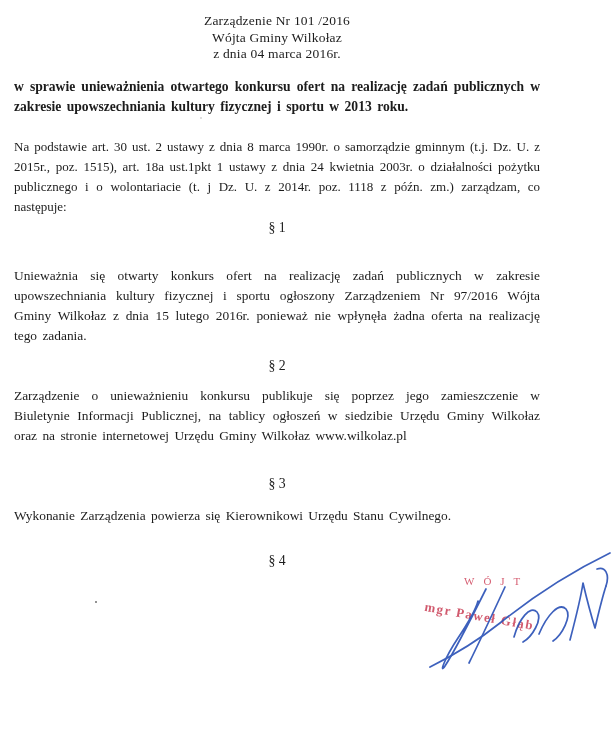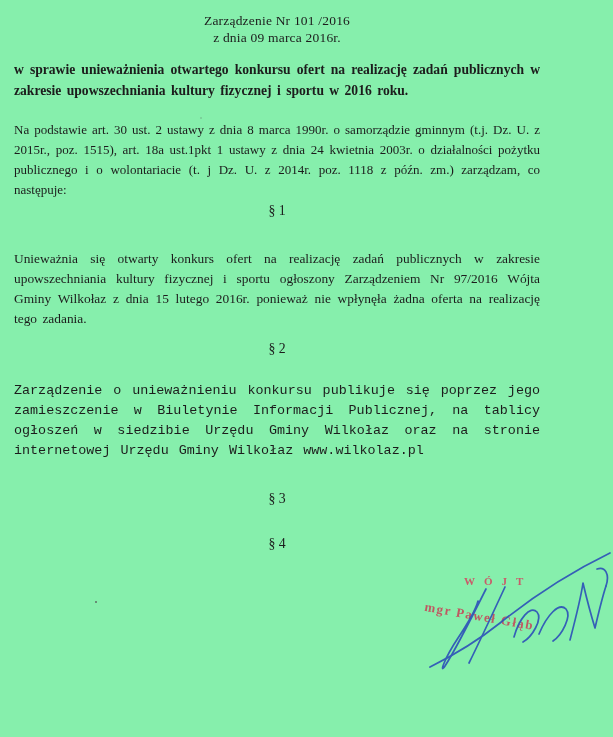--- a/index.html
+++ b/index.html
@@ -6,21 +6,21 @@
   body {
     width: 613px;
     background: #e8e8e8;
     font-family: "Liberation Serif", "DejaVu Serif", serif;
   }
   .page {
     position: relative;
     box-sizing: border-box;
     width: 613px;
     height: 737px;
-    background: #86efac;
+    background: #ffffff;
     color: #1c1c1c;
     padding: 13px 73px 12px 14px;
     overflow: hidden;
   }
   .header {
     text-align: center;
     font-size: 13.5px;
     line-height: 16.5px;
     letter-spacing: 0.2px;
   }
@@ -47,36 +47,36 @@
   .sec-text {
     font-size: 13.4px;
     line-height: 20px;
     text-align: justify;
     word-spacing: 2px;
   }
   .mt1  { margin-top: 1px; }
   .mt10 { margin-top: 10px; }
   .mt12 { margin-top: 12px; }
   .mt15 { margin-top: 28px; }
-  .mt16 { margin-top: 22px; font-family: Liberation Mono, monospace; }
+  .mt16 { margin-top: 10px; }
   .mt25 { margin-top: 25px; }
   
   .signature {
     position: absolute;
     left: 420px;
     top: 545px;
     width: 195px;
     height: 135px;
   }
   .stamp-title {
     position: absolute;
     left: 44px;
     top: 30px;
     font-size: 11px;
-    font-weight: bold;
+    font-weight: normal;
     letter-spacing: 9px;
     color: #d14d63;
     opacity: 0.9;
     white-space: nowrap;
   }
   .stamp-name {
     position: absolute;
     left: 6px;
     top: 54px;
     font-size: 13px;
@@ -100,34 +100,36 @@
   .speck-1 { left: 95px; top: 601px; width: 2px; height: 2px; opacity: 0.85; }
   .speck-2 { left: 200px; top: 117px; width: 2px; height: 2px; opacity: 0.25; }
 </style>
 </head>
 <body>
 
 <div class="page">
 
   <div class="header">
     <div>Zarządzenie Nr 101 /2016</div>
-    <div>z dnia 09 marca 2016r.</div>
+    <div>Wójta Gminy Wilkołaz</div>
+    <div>z dnia 04 marca 2016r.</div>
   </div>
 
-  <div class="subject">w sprawie unieważnienia otwartego konkursu ofert na realizację zadań publicznych w zakresie upowszechniania kultury fizycznej i sportu w 2016 roku.</div>
+  <div class="subject">w sprawie unieważnienia otwartego konkursu ofert na realizację zadań publicznych w zakresie upowszechniania kultury fizycznej i sportu w 2013 roku.</div>
 
   <div class="preamble">Na podstawie art. 30 ust. 2 ustawy z dnia 8 marca 1990r. o samorządzie gminnym (t.j. Dz. U. z 2015r., poz. 1515), art. 18a ust.1pkt 1 ustawy z dnia 24 kwietnia 2003r. o działalności pożytku publicznego i o wolontariacie (t. j Dz. U. z 2014r. poz. 1118 z późn. zm.) zarządzam, co następuje:</div>
 
   <div class="sec-mark mt1">§ 1</div>
   <div class="sec-text mt15">Unieważnia się otwarty konkurs ofert na realizację zadań publicznych w zakresie upowszechniania kultury fizycznej i sportu ogłoszony Zarządzeniem Nr 97/2016 Wójta Gminy Wilkołaz z dnia 15 lutego 2016r. ponieważ nie wpłynęła żadna oferta na realizację tego zadania.</div>
 
   <div class="sec-mark mt10">§ 2</div>
   <div class="sec-text mt16">Zarządzenie o unieważnieniu konkursu publikuje się poprzez jego zamieszczenie w Biuletynie Informacji Publicznej, na tablicy ogłoszeń w siedzibie Urzędu Gminy Wilkołaz oraz na stronie internetowej Urzędu Gminy Wilkołaz www.wilkolaz.pl</div>
 
   <div class="sec-mark mt15">§ 3</div>
+  <div class="sec-text mt12">Wykonanie Zarządzenia powierza się Kierownikowi Urzędu Stanu Cywilnego.</div>
 
   <div class="sec-mark mt25">§ 4</div>
 
   <div class="signature">
     <span class="stamp-title">WÓJT</span>
     <span class="stamp-name">mgr Paweł Głąb</span>
     <svg class="ink" width="195" height="135" viewBox="0 0 195 135">
       <g fill="none" stroke="#2f55b8" stroke-width="1.7" stroke-linecap="round" stroke-linejoin="round" opacity="0.93">
 
         <path d="M 10 122 C 30 112, 55 98, 80 78 C 115 50, 155 25, 190 8"></path>

